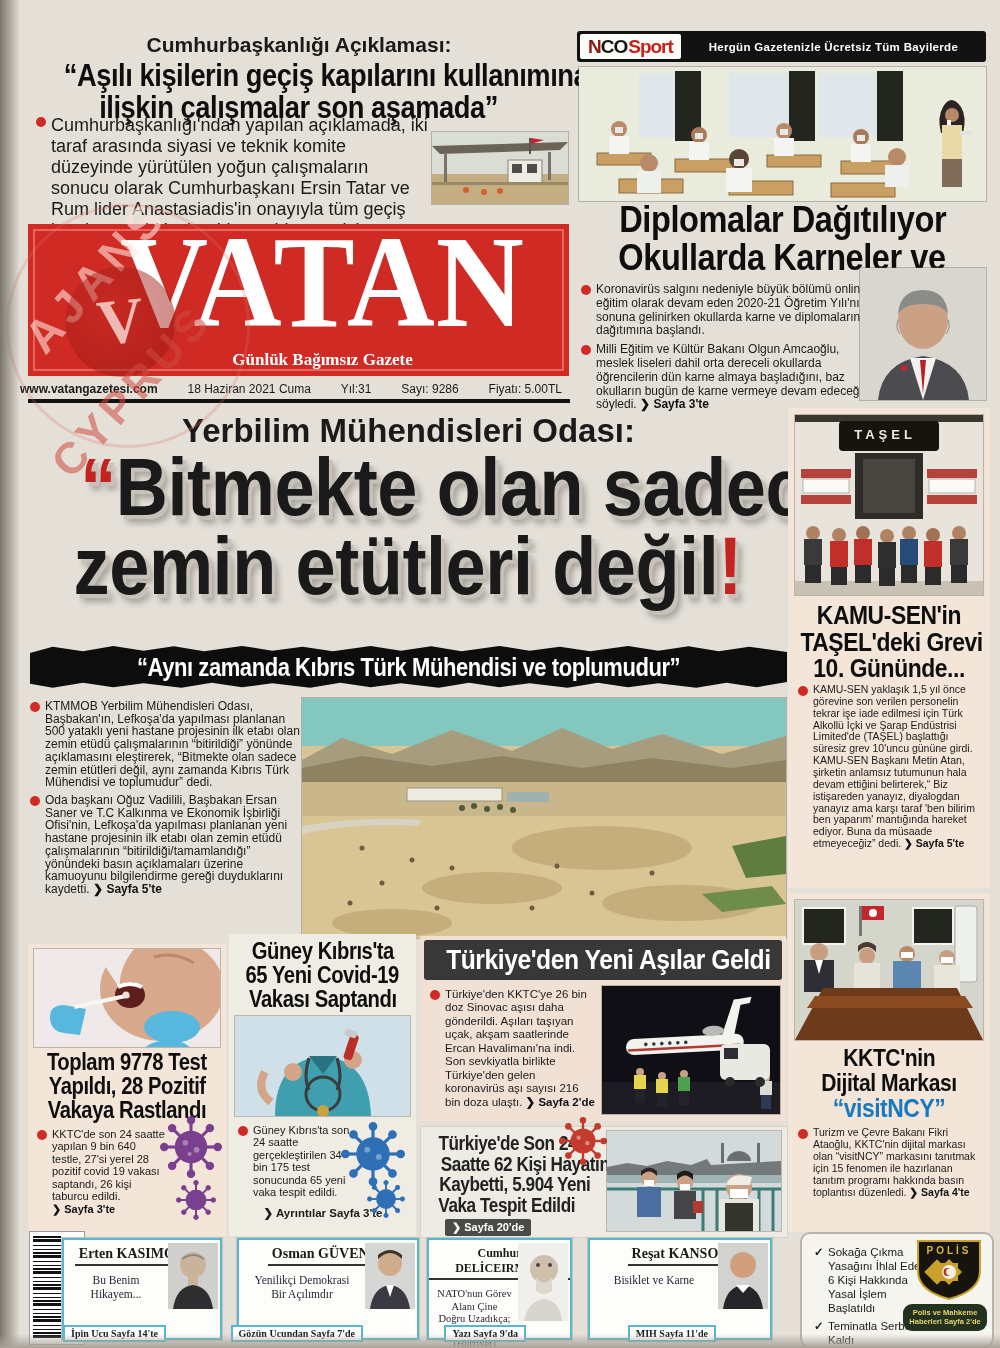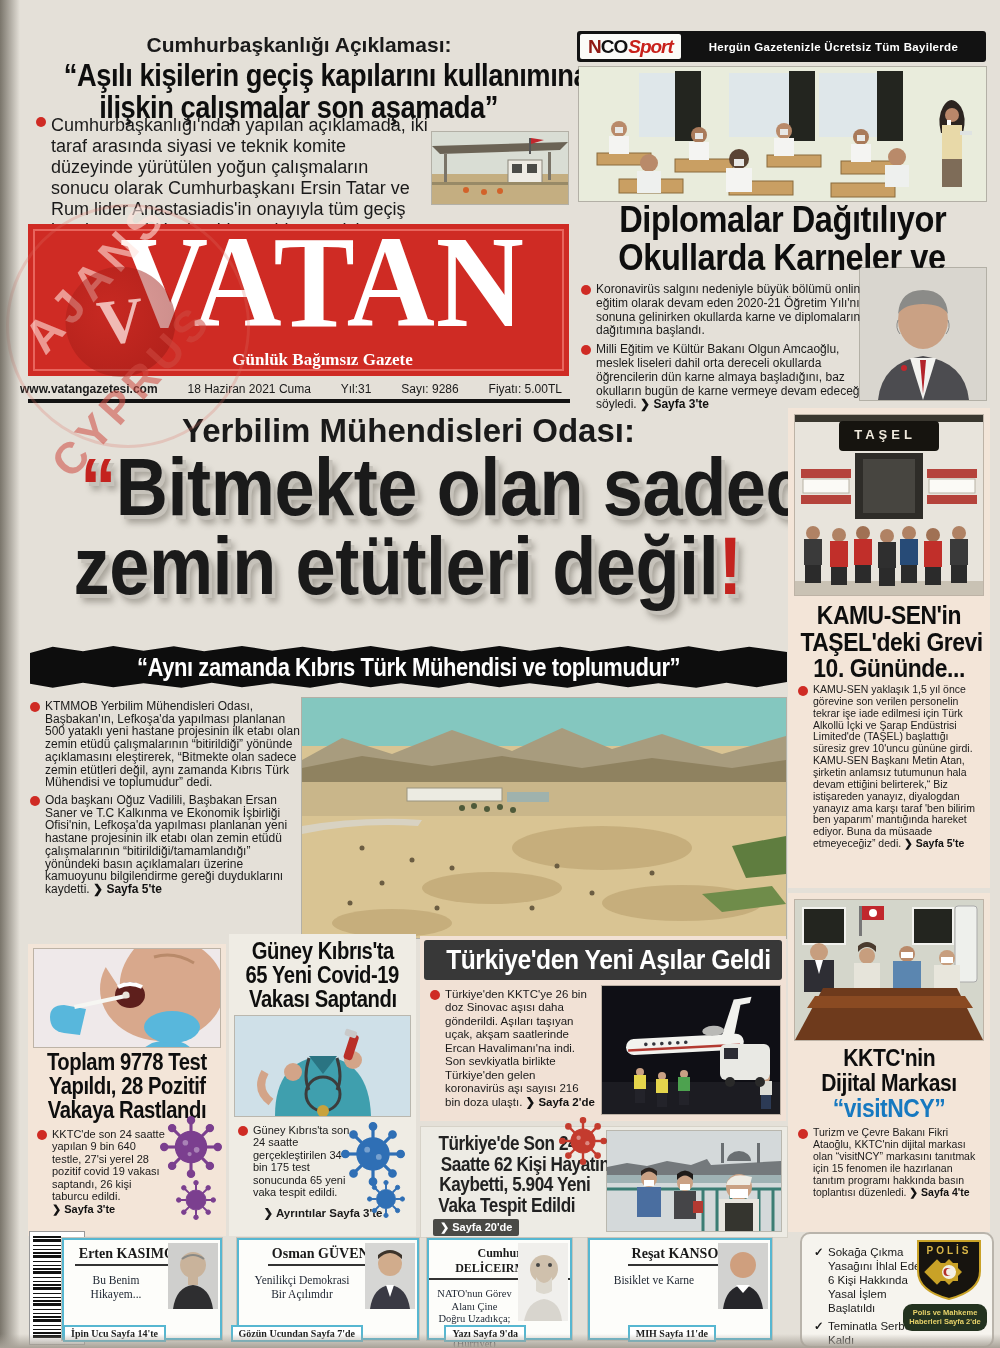--- a/index.html
+++ b/index.html
@@ -18,21 +18,21 @@
   .dot{position:absolute;left:0;top:2px;width:10px;height:10px;border-radius:50%;background:#cf2b24}
   .pref{font-weight:bold;color:#111;white-space:nowrap}
   
   #tl-kicker{left:28px;top:34px;width:542px;font:bold 21px/1 "Liberation Sans",sans-serif;text-align:center}
   #tl-hl{left:28px;top:60px;width:542px;text-align:center;font-size:31px;line-height:1.04;font-weight:bold}
   #tl-body{left:36px;top:115px;width:392px;font-size:18px;line-height:1.17}
   
   #nco{left:577px;top:31px;width:409px;height:31px;background:#121212;border-radius:3px;display:flex;align-items:center}
   #nco-white{background:#fbfbf8;height:25px;margin-left:3px;padding:0 8px;display:flex;align-items:center;border-radius:2px}
   #nco-white b{font-size:19px;letter-spacing:-1px}
-  .nco-n{color:#8f1a14}.nco-co{color:#111}.nco-sport{color:#c8201a;font-style:italic;margin-left:1px}
+  .nco-n{color:#8f1a14}.nco-co{color:#111}.nco-sport{color:#c8201a;margin-left:1px}
   #nco-slogan{flex:1;text-align:center;color:#fff;font-weight:bold;font-size:11.5px;letter-spacing:.3px}
   
   #okul-hl{left:579px;top:201px;width:407px;text-align:center;font-weight:bold;font-size:37px;line-height:1.02}
   #okul-body{left:581px;top:283px;width:292px;font-size:12px;line-height:1.15}
   
   #mast{left:28px;top:224px;width:541px;height:152px;background:#cf2b24;box-shadow:inset 0 0 0 5px #cf2b24,inset 0 0 0 7px #e8655d}
   #mast-logo{position:absolute;left:0;right:0;top:-6px;text-align:center;padding-left:48px;
      font-family:"Liberation Serif",serif;font-weight:bold;font-size:122px;line-height:118px;color:#fff;letter-spacing:1px;
      transform:scaleY(1.08);transform-origin:top}
   #mast-tag{position:absolute;left:0;right:0;bottom:6px;text-align:center;padding-left:48px;
@@ -75,21 +75,21 @@
   #guney-hl{position:absolute;left:0;top:5px;width:100%;text-align:center;font-weight:bold;font-size:23px;line-height:1.05}
   #guney-body{position:absolute;left:9px;top:190px;width:118px;font-size:11px;line-height:1.13}
   #guney-ref{position:absolute;left:9px;top:272px;width:170px;text-align:center;font-weight:bold;font-size:11.5px}
   #box-asilar{left:420px;top:936px;width:366px;height:185px;background:#f1e1d5}
   #asilar-bar{position:absolute;left:4px;top:4px;right:4px;height:40px;background:#383838;border-radius:3px;
      color:#fff;text-align:center;font-weight:bold;font-size:28px;line-height:40px}
   #asilar-body{position:absolute;left:10px;top:52px;width:166px;font-size:11.5px;line-height:1.17}
   #box-turk{left:420px;top:1126px;width:366px;height:110px;background:#edebe4;border:1px solid #d6d2c8}
   #turk-hl{position:absolute;left:8px;top:6px;width:188px;font-weight:bold;font-size:19.5px;line-height:1.06;color:#222}
   .turk-badge{display:inline-block;background:#4a4a46;color:#fff;font:bold 11px/1 "Liberation Sans",sans-serif;
-     padding:3px 7px;border-radius:2px;margin-left:4px;vertical-align:2px}
+     padding:3px 7px;border-radius:2px;margin-left:16px;vertical-align:2px}
   
   .virus{position:absolute}
   .v-purple{color:#7b3f8f}.v-blue{color:#2f6fb5}.v-red{color:#c43b2e}
   
   #barcode{left:30px;top:1232px;width:54px;height:112px;background:#fff;box-shadow:0 0 0 1px #999}
   #barcode .bars{position:absolute;left:3px;top:4px;bottom:4px;width:28px;
      background:repeating-linear-gradient(180deg,#111 0 2px,#fff 2px 3px,#111 3px 6px,#fff 6px 9px,#111 9px 10px,#fff 10px 13px,#111 13px 14px,#fff 14px 16px)}
   #barcode .num{position:absolute;left:50px;top:110px;transform:rotate(-90deg);transform-origin:0 0;
      width:108px;text-align:center;font-size:10px;letter-spacing:1px;color:#111}
   .col-box{position:absolute;top:1238px;height:98px;background:#fdfdfa;border:2px solid #57b7d1;box-shadow:0 0 0 1px #c8c4ba}

